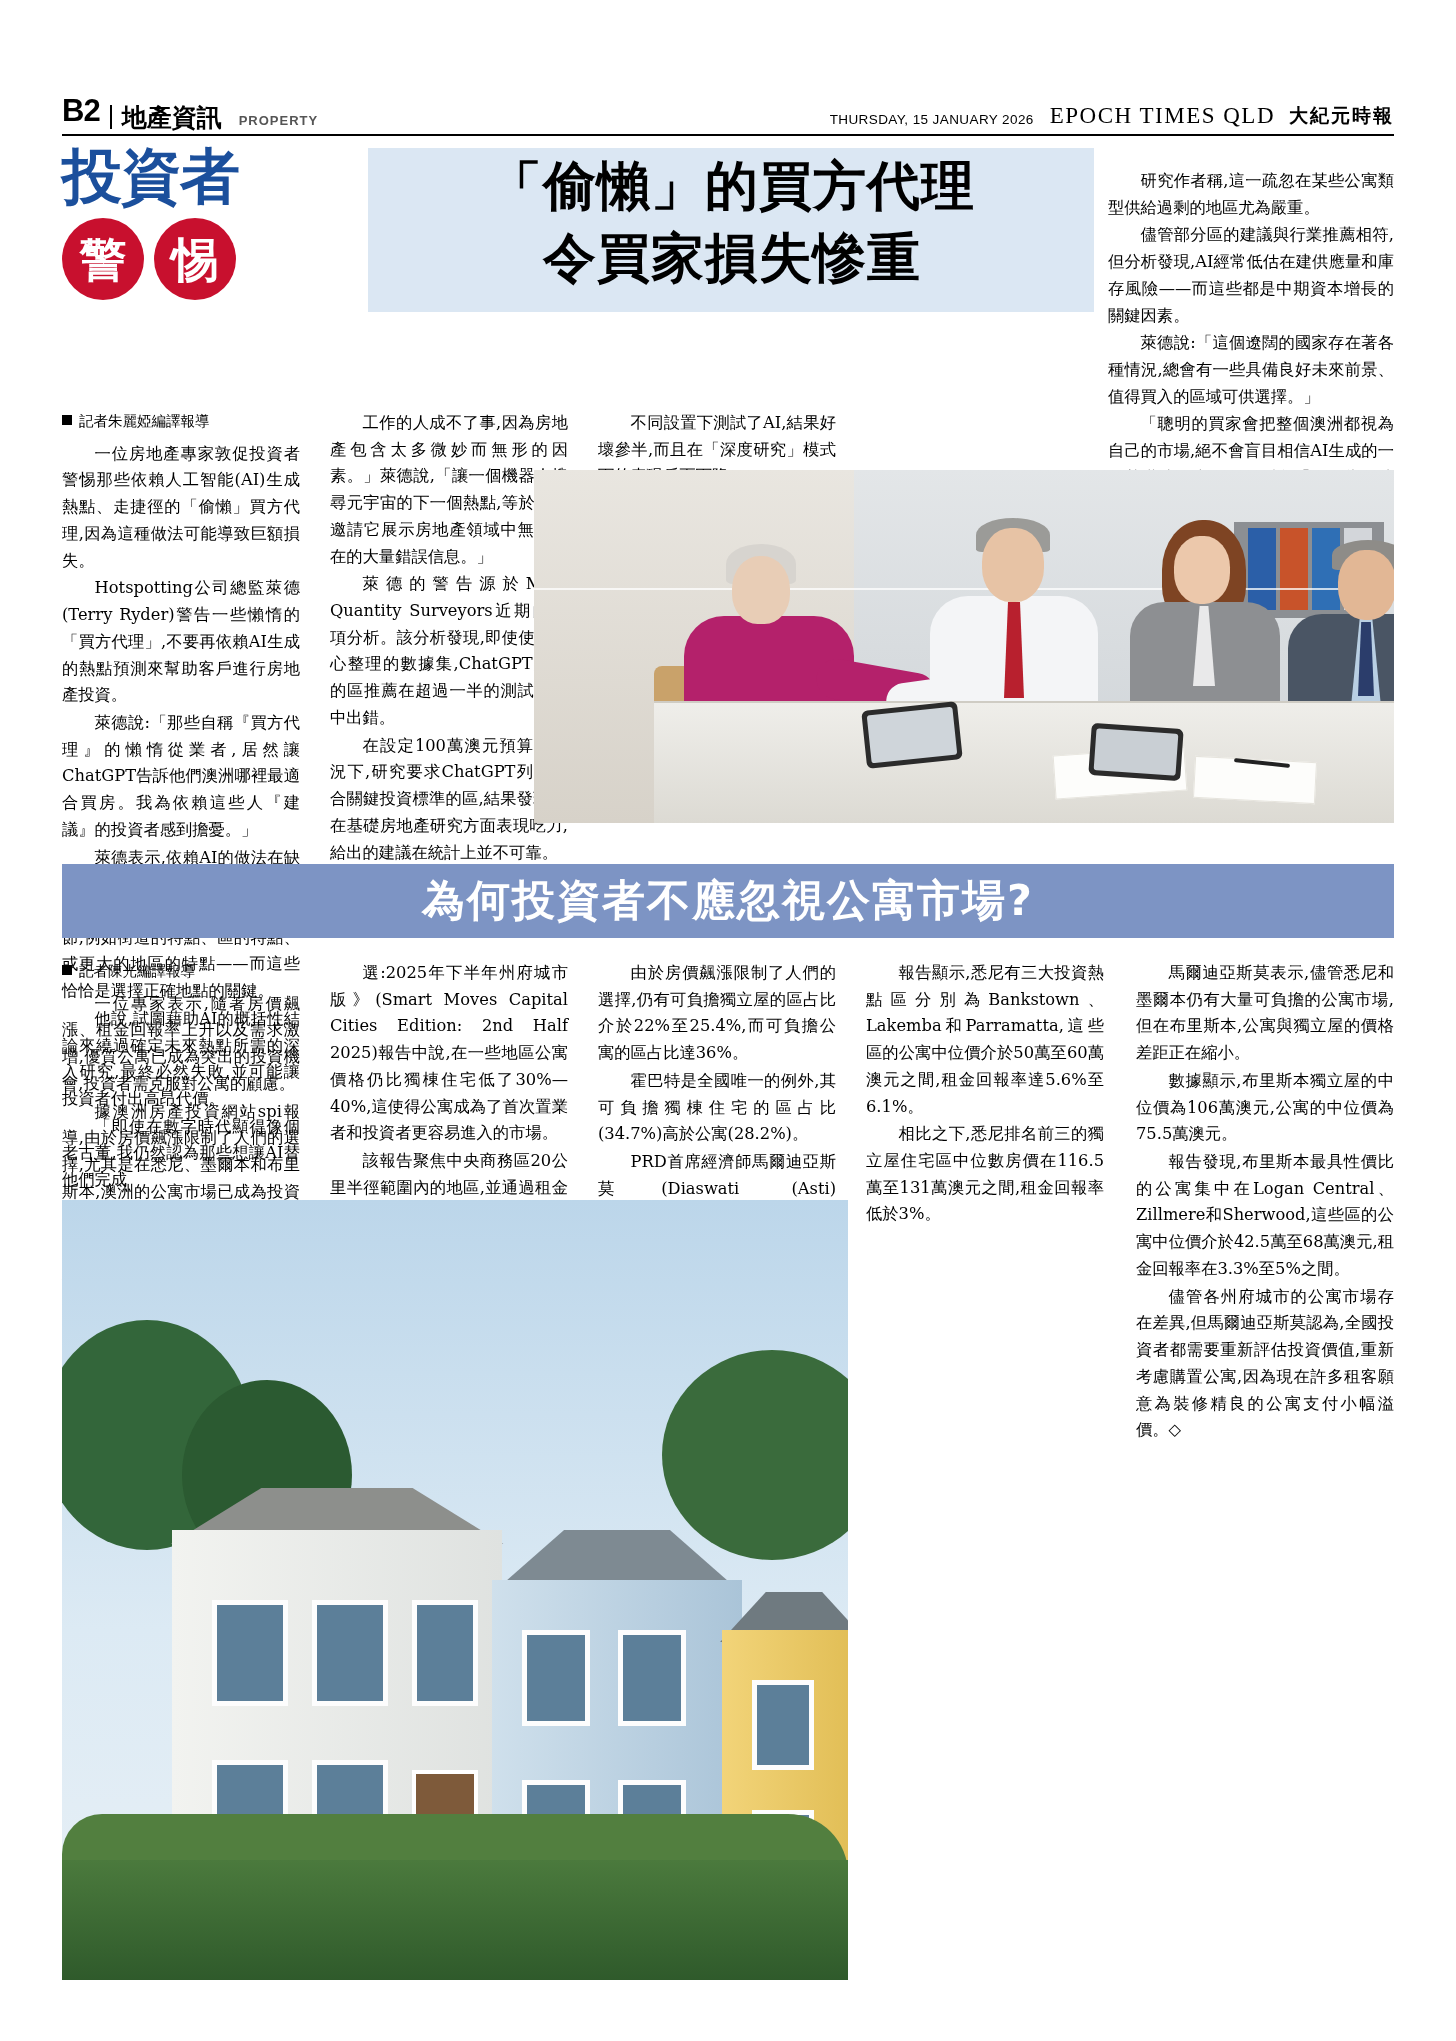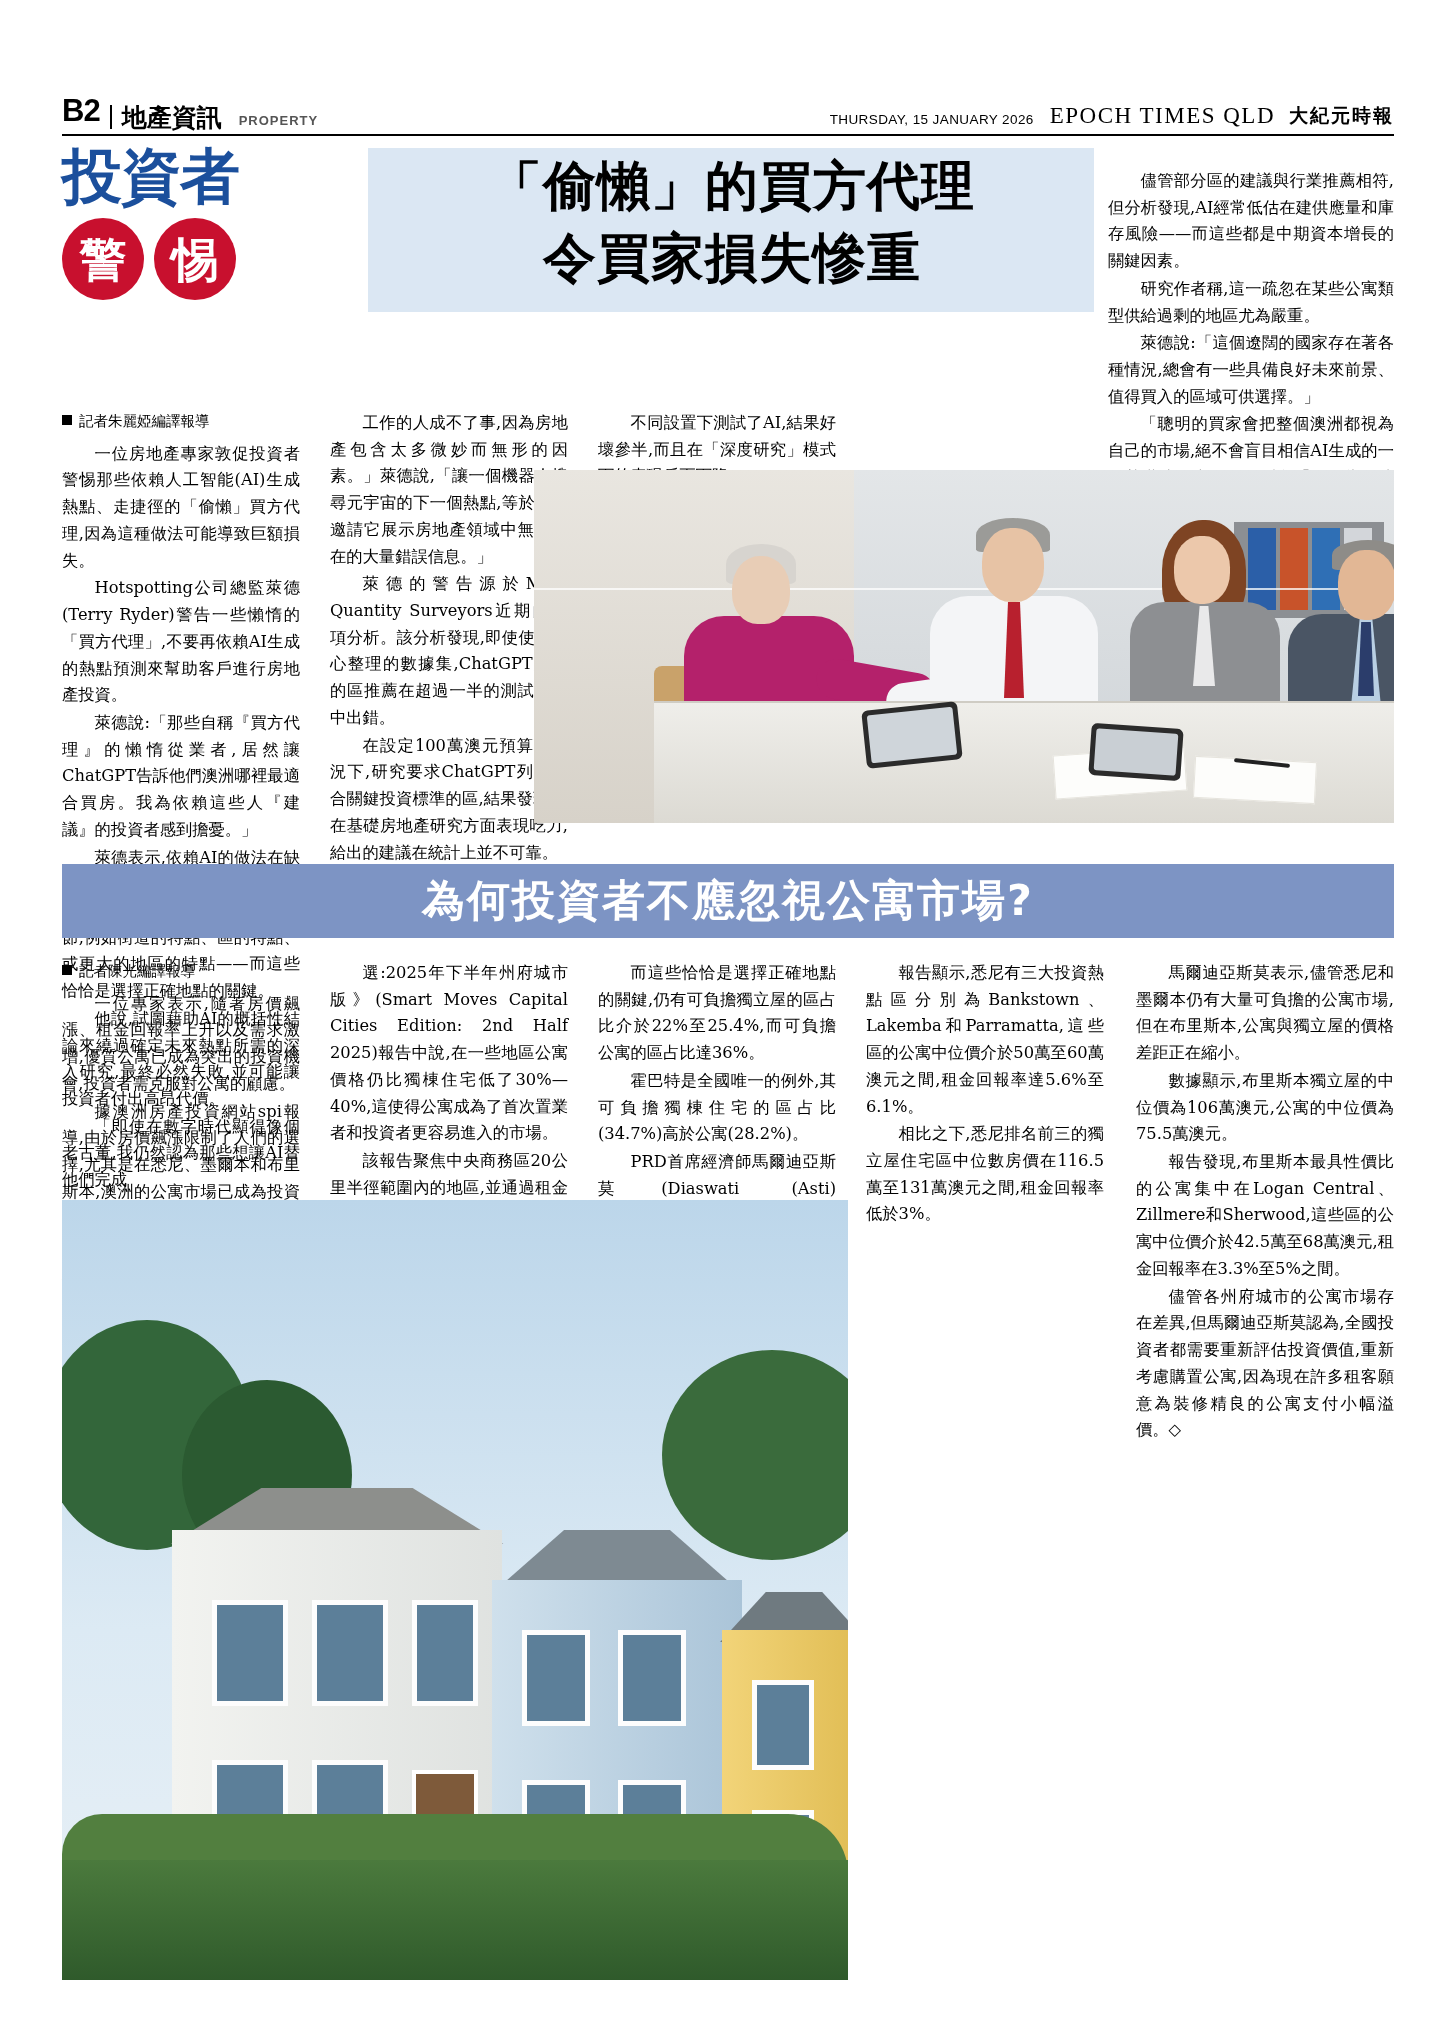--- a/index.html
+++ b/index.html
@@ -288,22 +288,22 @@
       <p>工作的人成不了事,因為房地產包含太多微妙而無形的因素。」萊德說,「讓一個機器人搜尋元宇宙的下一個熱點,等於是在邀請它展示房地產領域中無處不在的大量錯誤信息。」</p>
       <p>萊德的警告源於MCG Quantity Surveyors近期的一項分析。該分析發現,即使使用精心整理的數據集,ChatGPT給出的區推薦在超過一半的測試案例中出錯。</p>
       <p>在設定100萬澳元預算的情況下,研究要求ChatGPT列出符合關鍵投資標準的區,結果發現AI在基礎房地產研究方面表現吃力,給出的建議在統計上並不可靠。</p>
       <p>報告在從入門到高級的</p>
     </div>
   <div class="col" id="c3">
       <p>不同設置下測試了AI,結果好壞參半,而且在「深度研究」模式下的表現反而下降。</p>
       <p>研究顯示,AI始終偏向推薦公寓類型,並且過度聚焦租金回報率指標,導致在上市天數和12個月價格變化方面的分析反覆出錯,甚至有時虛構地點。</p>
     </div>
   <div class="col" id="c4">
+      <p>研究作者稱,這一疏忽在某些公寓類型供給過剩的地區尤為嚴重。</p>
       <p>儘管部分區的建議與行業推薦相符,但分析發現,AI經常低估在建供應量和庫存風險——而這些都是中期資本增長的關鍵因素。</p>
-      <p>研究作者稱,這一疏忽在某些公寓類型供給過剩的地區尤為嚴重。</p>
       <p>萊德說:「這個遼闊的國家存在著各種情況,總會有一些具備良好未來前景、值得買入的區域可供選擇。」</p>
       <p>「聰明的買家會把整個澳洲都視為自己的市場,絕不會盲目相信AI生成的一份基礎城區清單。」他說,「把AI當作搜索引擎或房地產研究工具,只會讓它重複輸出房地產投資行業中普遍存在的各種錯誤信息。」◇</p>
     </div>
   <div class="credit">整版圖片來源:Shutterstock</div>
 
   <div class="photo1">
     <div class="p1-sky"></div>
     <div class="p1-wallL"></div>
     <div class="p1-wallR"></div>
     <div class="p1-shelf"></div>
@@ -362,21 +362,21 @@
         <p>據澳洲房產投資網站spi報導,由於房價飆漲限制了人們的選擇,尤其是在悉尼、墨爾本和布里斯本,澳洲的公寓市場已成為投資者和首次置業者的主要機會。</p>
         <p>PRD集團在最新發布的《智慧之</p>
       </div>
   </div>
   <div class="col" id="d2">
       <p>選:2025年下半年州府城市版》(Smart Moves Capital Cities Edition: 2nd Half 2025)報告中說,在一些地區公寓價格仍比獨棟住宅低了30%—40%,這使得公寓成為了首次置業者和投資者更容易進入的市場。</p>
       <p>該報告聚焦中央商務區20公里半徑範圍內的地區,並通過租金回報率、可負擔性、開發活動和宜居性等指標,篩選出投資機會。</p>
       <p>數據顯示,獨立住宅與公寓在可負擔性方面仍存在差距。在悉尼,僅7.8%的區獨立屋價格是可負擔得起的,擁有可負擔得起公寓的區占比達36.9%。</p>
     </div>
   <div class="col" id="d3">
-      <p>而這些恰恰是選擇正確地點的關鍵,仍有可負擔獨立屋的區占比介於22%至25.4%,而可負擔公寓的區占比達36%。</p>
+      <p>由於房價飆漲限制了人們的選擇,仍有可負擔獨立屋的區占比介於22%至25.4%,而可負擔公寓的區占比達36%。</p>
       <p>霍巴特是全國唯一的例外,其可負擔獨棟住宅的區占比(34.7%)高於公寓(28.2%)。</p>
       <p>PRD首席經濟師馬爾迪亞斯莫(Diaswati (Asti) Mardiasmo)表示,隨著租金回報率上升以及整體市場可及性提高,投資者需重新審視他們對公寓的排斥心理,因為公寓已成為合乎邏輯且盈利可觀的投資選擇。</p>
       <p>她說,由於建設速度緩慢、需求強勁、現金利率穩定,公寓為尋求低成本入市的投資者提供了中期增長的機會。</p>
       <p>「雖然通常獨立屋的租金回報率高於公寓,但市場正在發生變化。由於家庭租住獨立屋的成本已經變得過高,我們現在看到公寓的租金回報率已有所上升。」</p>
     </div>
   <div class="col" id="d4">
       <p>報告顯示,悉尼有三大投資熱點區分別為Bankstown、Lakemba和Parramatta,這些區的公寓中位價介於50萬至60萬澳元之間,租金回報率達5.6%至6.1%。</p>
       <p>相比之下,悉尼排名前三的獨立屋住宅區中位數房價在116.5萬至131萬澳元之間,租金回報率低於3%。</p>
     </div>
   <div class="col" id="d5">

